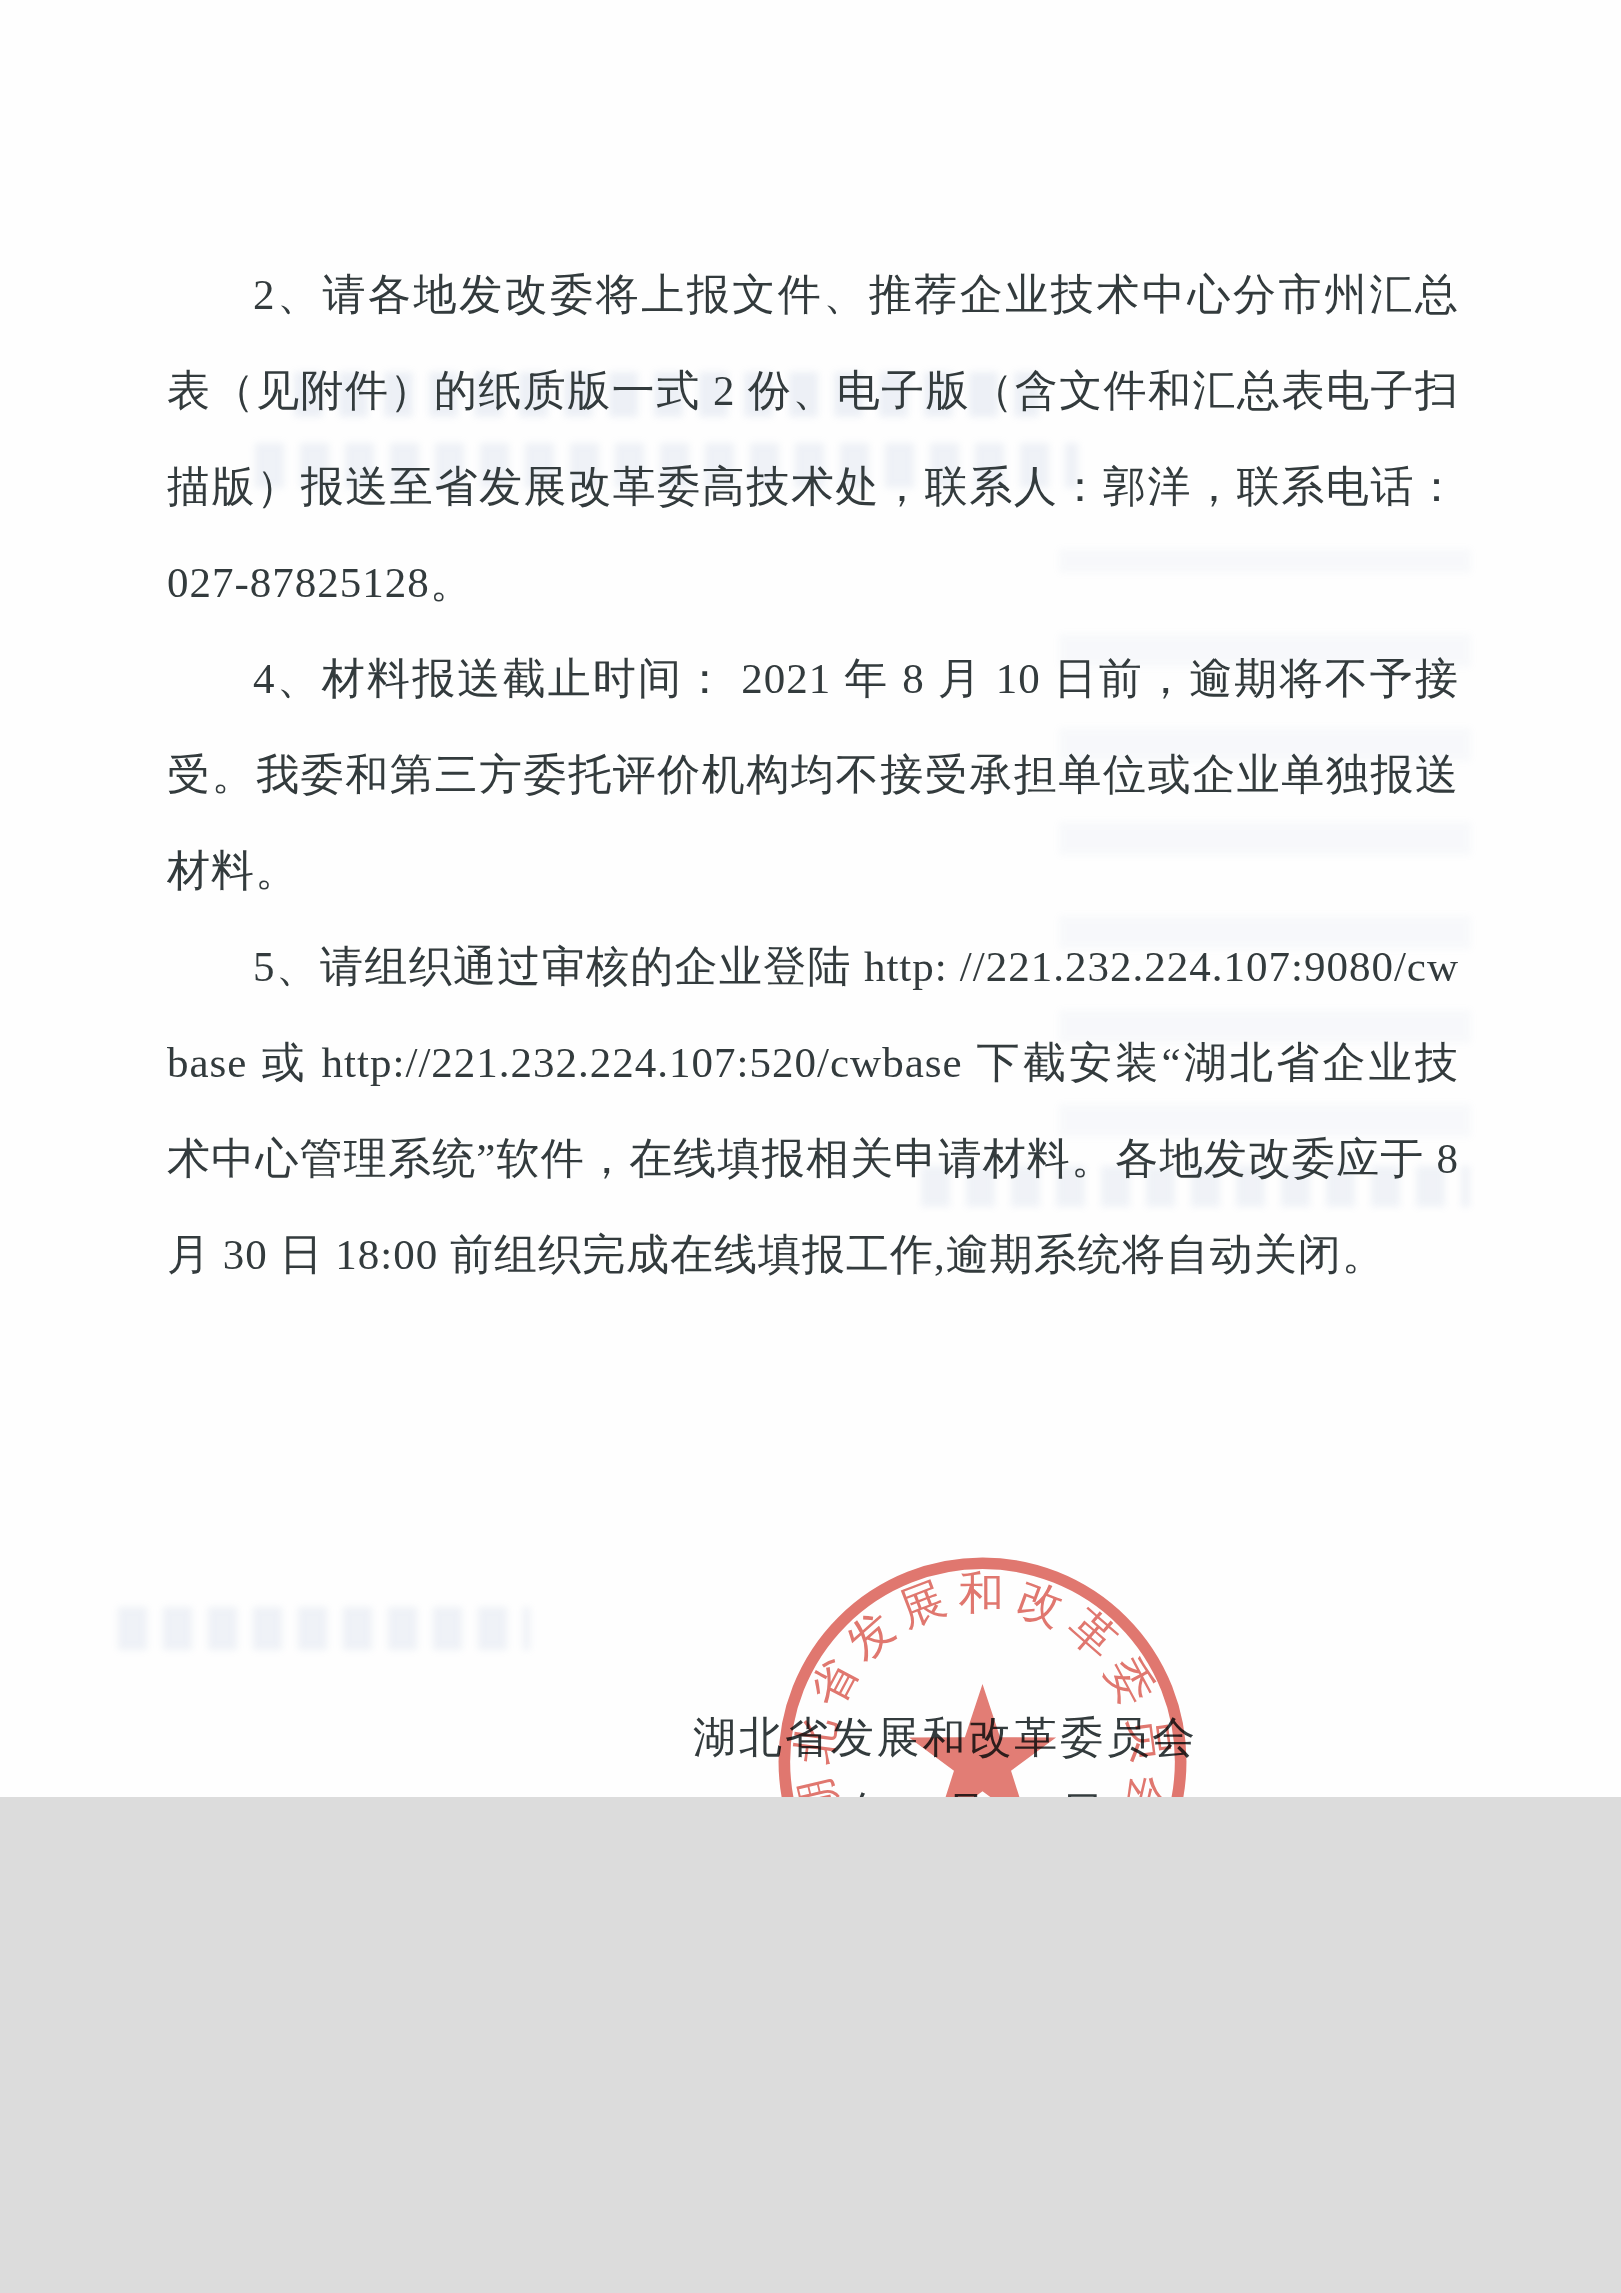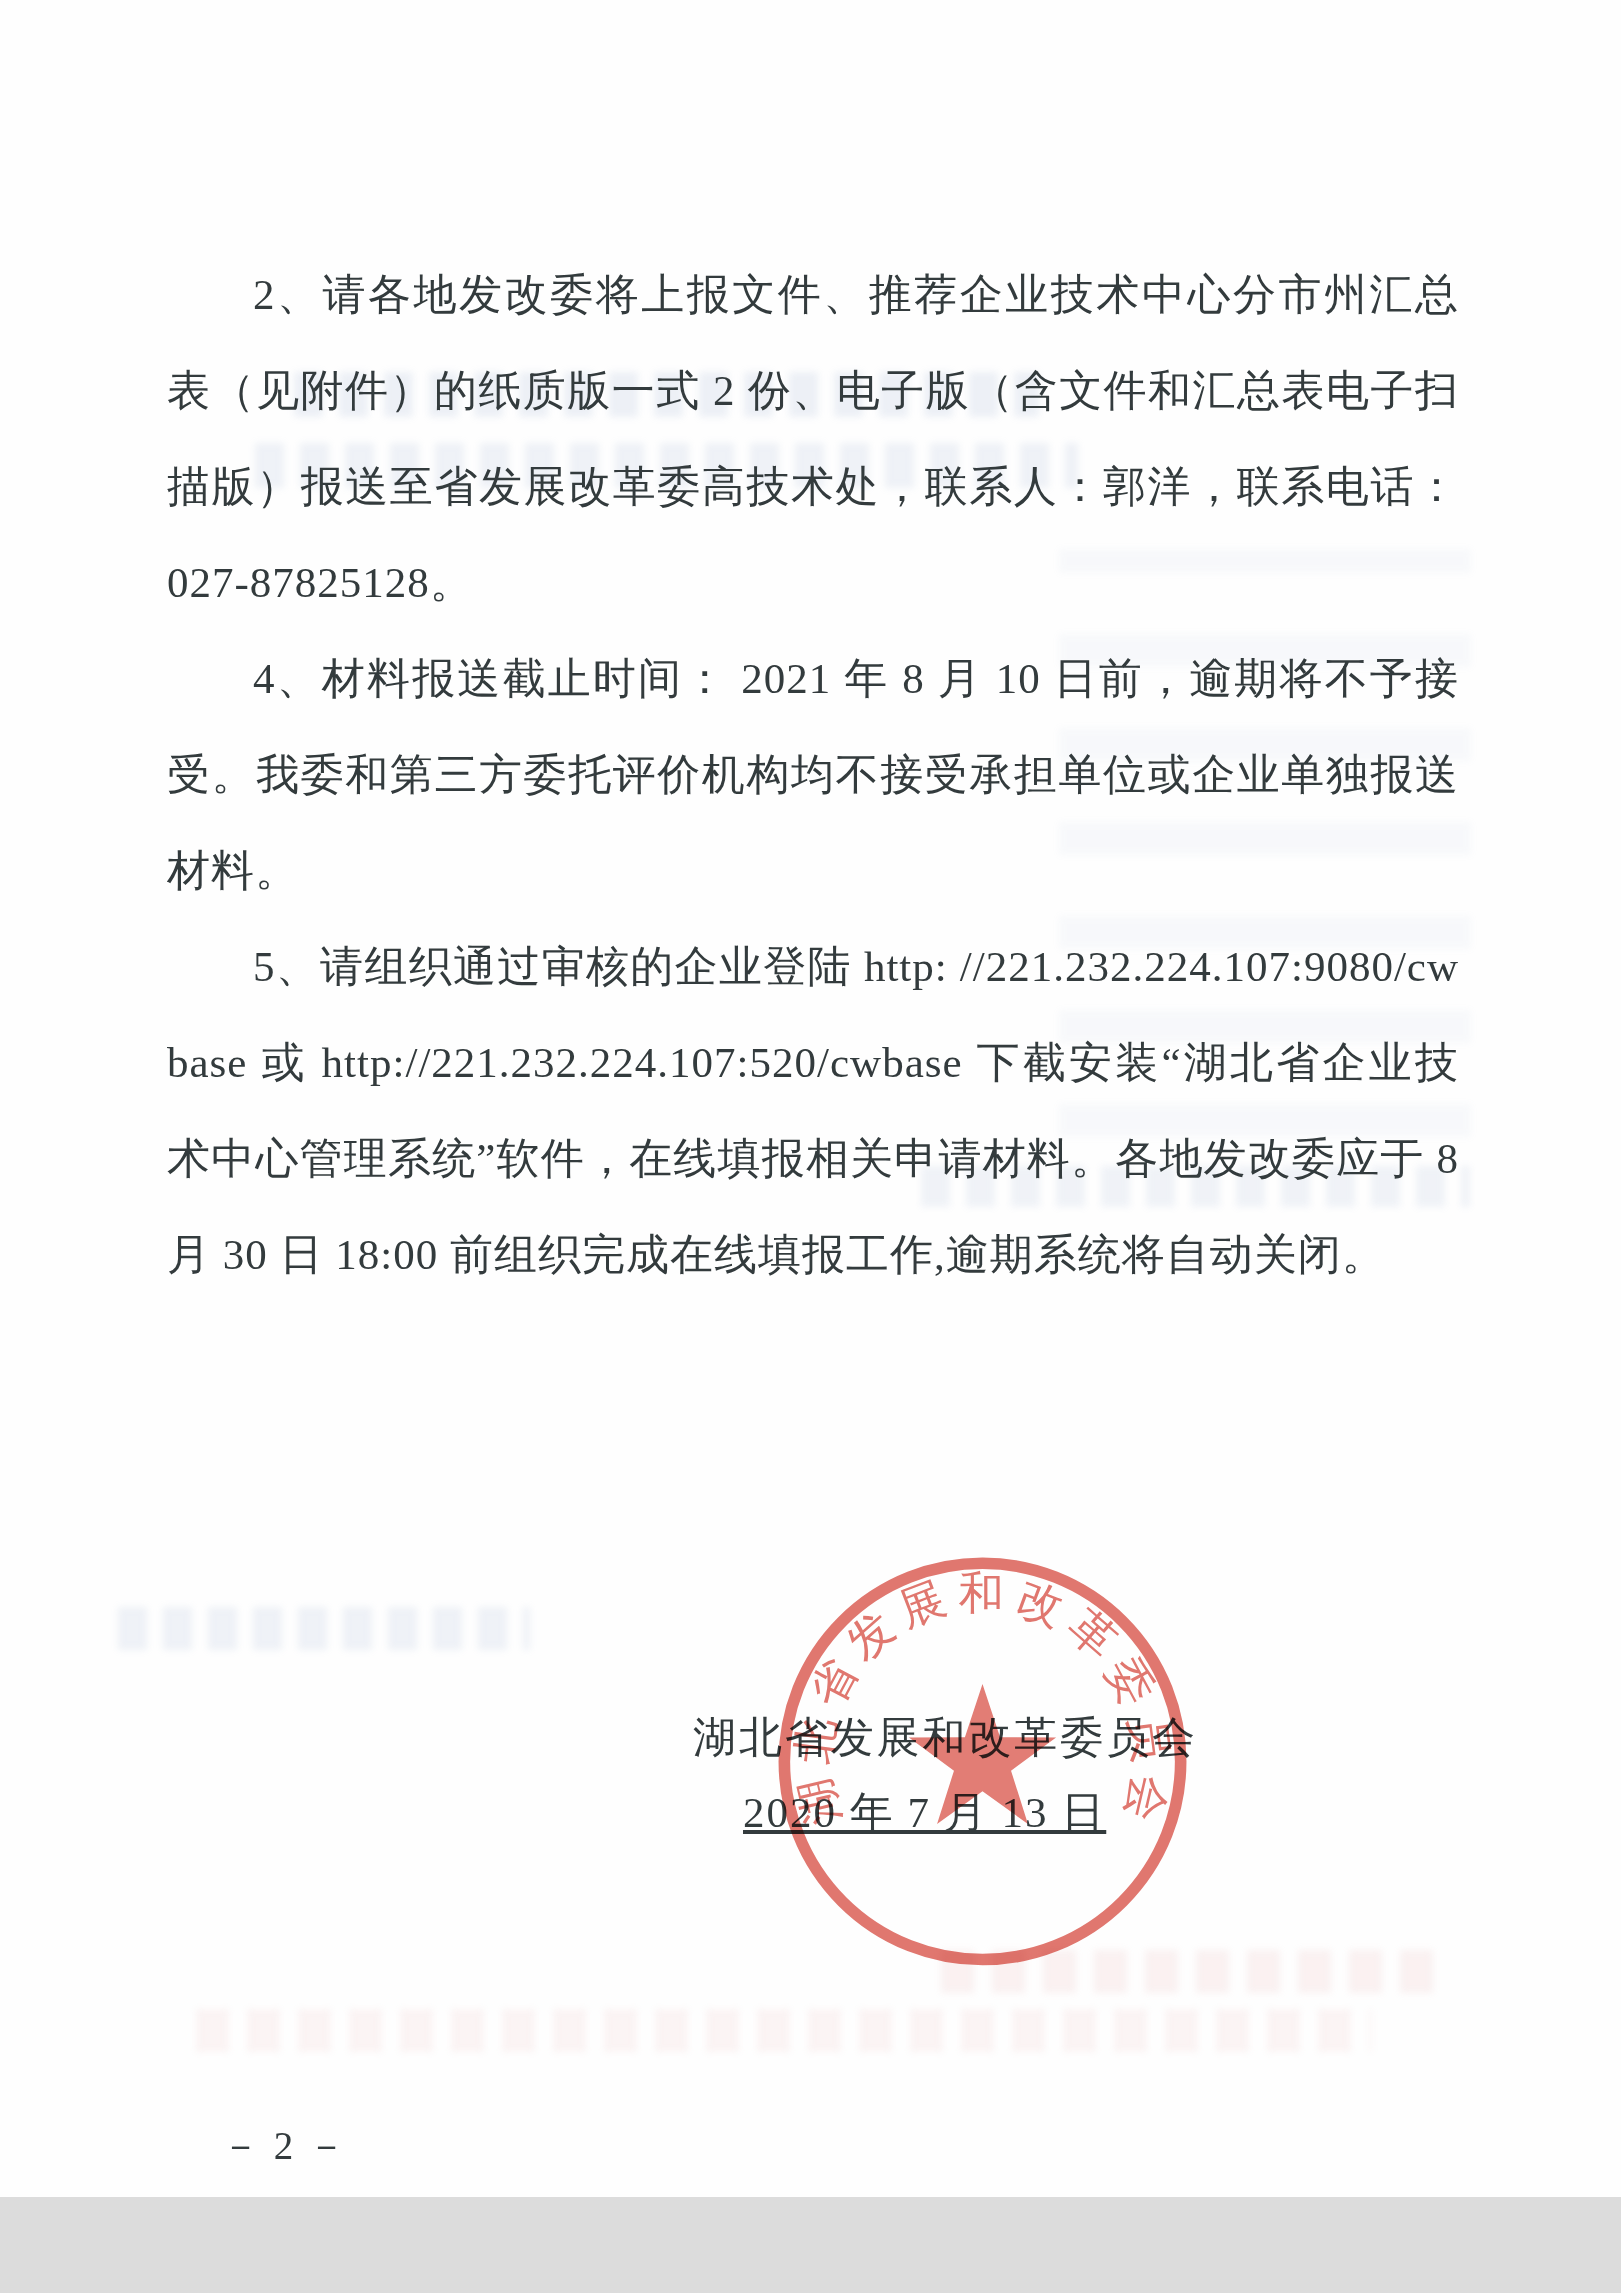--- a/index.html
+++ b/index.html
@@ -1,18 +1,18 @@
 <!DOCTYPE html>
 <html><head>
 <meta charset="utf-8">
 <style>
   html,body{margin:0;padding:0;background:#dcdcdc;}
   .page{
     position:relative;
-    width:1621px;height:2197px;
+    width:1621px;height:1797px;
     margin:0 auto;
     background:#fefefe;
     font-family:"Liberation Serif","DejaVu Serif",serif;
     color:#333b3d;
     overflow:hidden;
   }
   
   .content{
     position:absolute;
     left:167px;top:247px;width:1292px;

